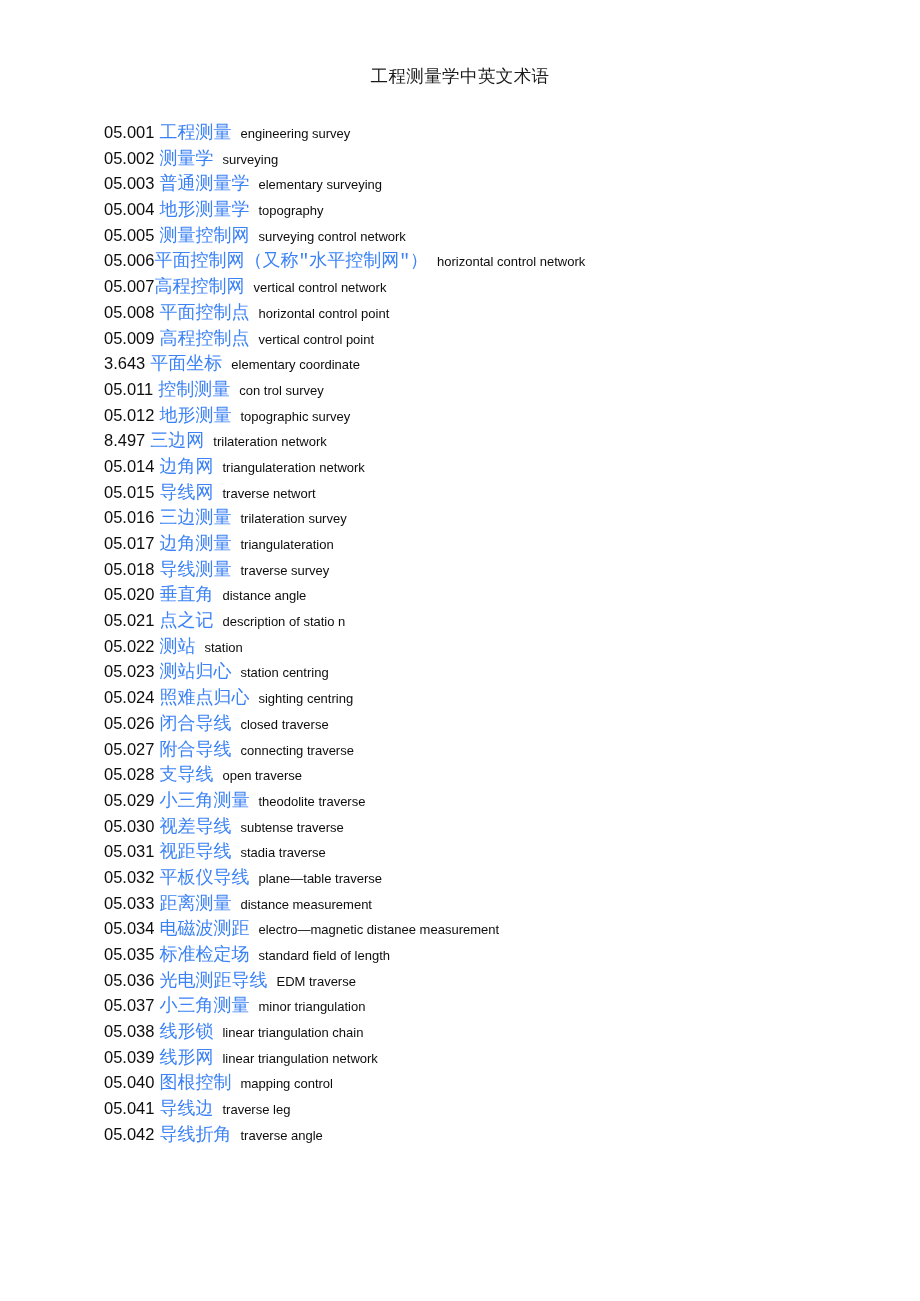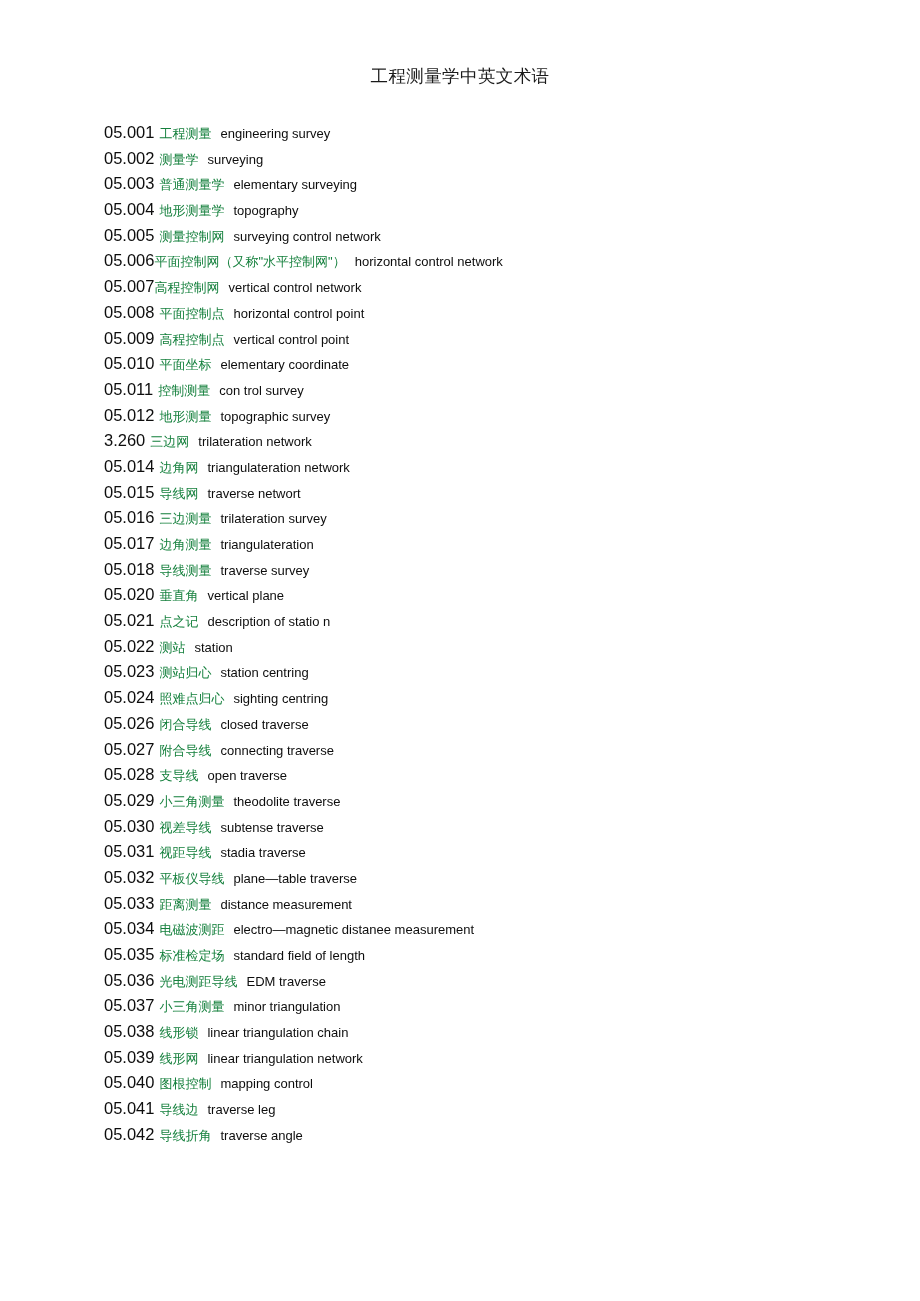--- a/index.html
+++ b/index.html
@@ -61,23 +61,23 @@
   
   .term-code {
     font-family: "Liberation Sans", "DejaVu Sans", sans-serif;
     font-size: 16.5px;
     color: #0d0d0d;
     text-align: center;
   }
 
   
   .term-zh {
-    font-family: Liberation Sans, sans-serif;
-    font-size: 13px;
-    color: #15803d;
+    font-family: Liberation Mono, monospace;
+    font-size: 18px;
+    color: #3b82f6;
     padding-left: 5px;
   }
   .term-row.tight .term-zh {
     padding-left: 0;
   }
 
   
   .term-en {
     font-family: "Liberation Sans", "DejaVu Sans", sans-serif;
     font-size: 13px;
@@ -95,30 +95,30 @@
   <ul class="term-list">
       <li class="term-row"><span class="term-code">05.001</span><span class="term-zh">工程测量</span><span class="term-en">engineering survey</span></li>
       <li class="term-row"><span class="term-code">05.002</span><span class="term-zh">测量学</span><span class="term-en">surveying</span></li>
       <li class="term-row"><span class="term-code">05.003</span><span class="term-zh">普通测量学</span><span class="term-en">elementary surveying</span></li>
       <li class="term-row"><span class="term-code">05.004</span><span class="term-zh">地形测量学</span><span class="term-en">topography</span></li>
       <li class="term-row"><span class="term-code">05.005</span><span class="term-zh">测量控制网</span><span class="term-en">surveying control network</span></li>
       <li class="term-row tight"><span class="term-code">05.006</span><span class="term-zh">平面控制网（又称"水平控制网"）</span><span class="term-en">horizontal control network</span></li>
       <li class="term-row tight"><span class="term-code">05.007</span><span class="term-zh">高程控制网</span><span class="term-en">vertical control network</span></li>
       <li class="term-row"><span class="term-code">05.008</span><span class="term-zh">平面控制点</span><span class="term-en">horizontal control point</span></li>
       <li class="term-row"><span class="term-code">05.009</span><span class="term-zh">高程控制点</span><span class="term-en">vertical control point</span></li>
-      <li class="term-row"><span class="term-code">05.010</span><span class="term-zh">平面坐标</span><span class="term-en">elementary coordinate</span></li>
+      <li class="term-row"><span class="term-code">3.643</span><span class="term-zh">平面坐标</span><span class="term-en">elementary coordinate</span></li>
       <li class="term-row"><span class="term-code">05.011</span><span class="term-zh">控制测量</span><span class="term-en">con trol survey</span></li>
       <li class="term-row"><span class="term-code">05.012</span><span class="term-zh">地形测量</span><span class="term-en">topographic survey</span></li>
-      <li class="term-row"><span class="term-code">3.260</span><span class="term-zh">三边网</span><span class="term-en">trilateration network</span></li>
+      <li class="term-row"><span class="term-code">8.497</span><span class="term-zh">三边网</span><span class="term-en">trilateration network</span></li>
       <li class="term-row"><span class="term-code">05.014</span><span class="term-zh">边角网</span><span class="term-en">triangulateration network</span></li>
       <li class="term-row"><span class="term-code">05.015</span><span class="term-zh">导线网</span><span class="term-en">traverse networt</span></li>
       <li class="term-row"><span class="term-code">05.016</span><span class="term-zh">三边测量</span><span class="term-en">trilateration survey</span></li>
       <li class="term-row"><span class="term-code">05.017</span><span class="term-zh">边角测量</span><span class="term-en">triangulateration</span></li>
       <li class="term-row"><span class="term-code">05.018</span><span class="term-zh">导线测量</span><span class="term-en">traverse survey</span></li>
-      <li class="term-row"><span class="term-code">05.020</span><span class="term-zh">垂直角</span><span class="term-en">vertical plane</span></li>
+      <li class="term-row"><span class="term-code">05.020</span><span class="term-zh">垂直角</span><span class="term-en">distance angle</span></li>
       <li class="term-row"><span class="term-code">05.021</span><span class="term-zh">点之记</span><span class="term-en">description of statio n</span></li>
       <li class="term-row"><span class="term-code">05.022</span><span class="term-zh">测站</span><span class="term-en">station</span></li>
       <li class="term-row"><span class="term-code">05.023</span><span class="term-zh">测站归心</span><span class="term-en">station centring</span></li>
       <li class="term-row"><span class="term-code">05.024</span><span class="term-zh">照难点归心</span><span class="term-en">sighting centring</span></li>
       <li class="term-row"><span class="term-code">05.026</span><span class="term-zh">闭合导线</span><span class="term-en">closed traverse</span></li>
       <li class="term-row"><span class="term-code">05.027</span><span class="term-zh">附合导线</span><span class="term-en">connecting traverse</span></li>
       <li class="term-row"><span class="term-code">05.028</span><span class="term-zh">支导线</span><span class="term-en">open traverse</span></li>
       <li class="term-row"><span class="term-code">05.029</span><span class="term-zh">小三角测量</span><span class="term-en">theodolite traverse</span></li>
       <li class="term-row"><span class="term-code">05.030</span><span class="term-zh">视差导线</span><span class="term-en">subtense traverse</span></li>
       <li class="term-row"><span class="term-code">05.031</span><span class="term-zh">视距导线</span><span class="term-en">stadia traverse</span></li>

